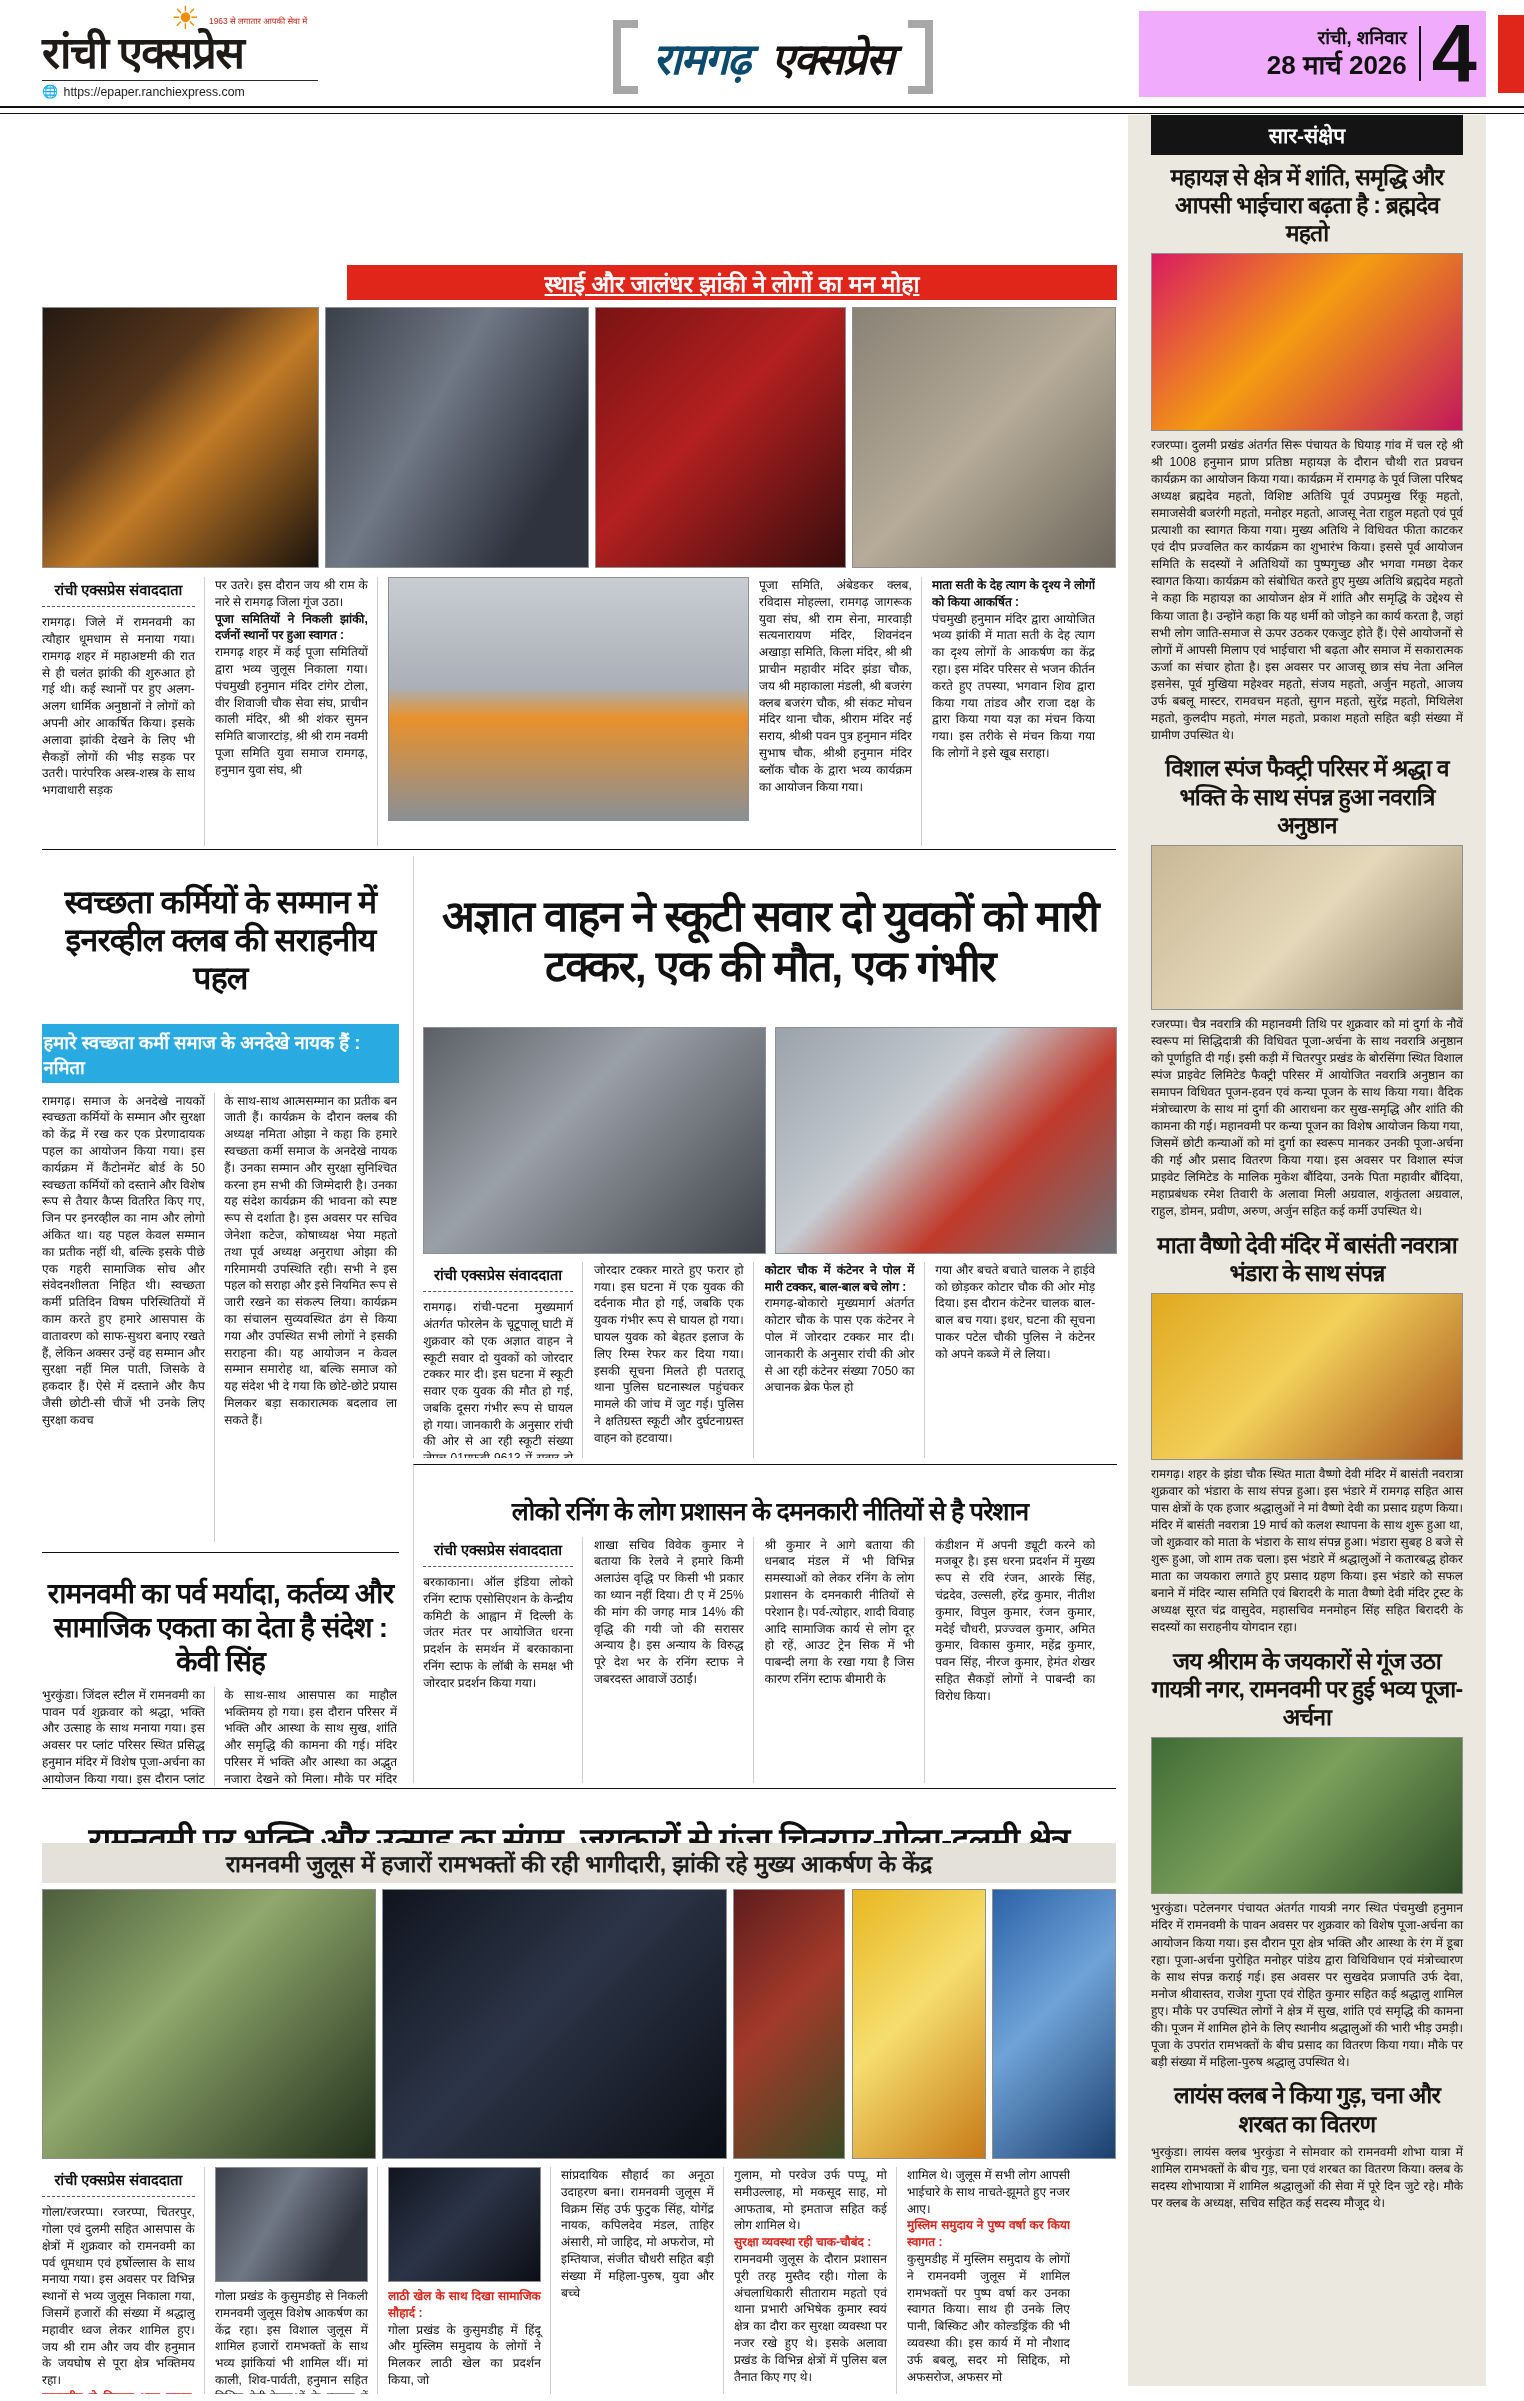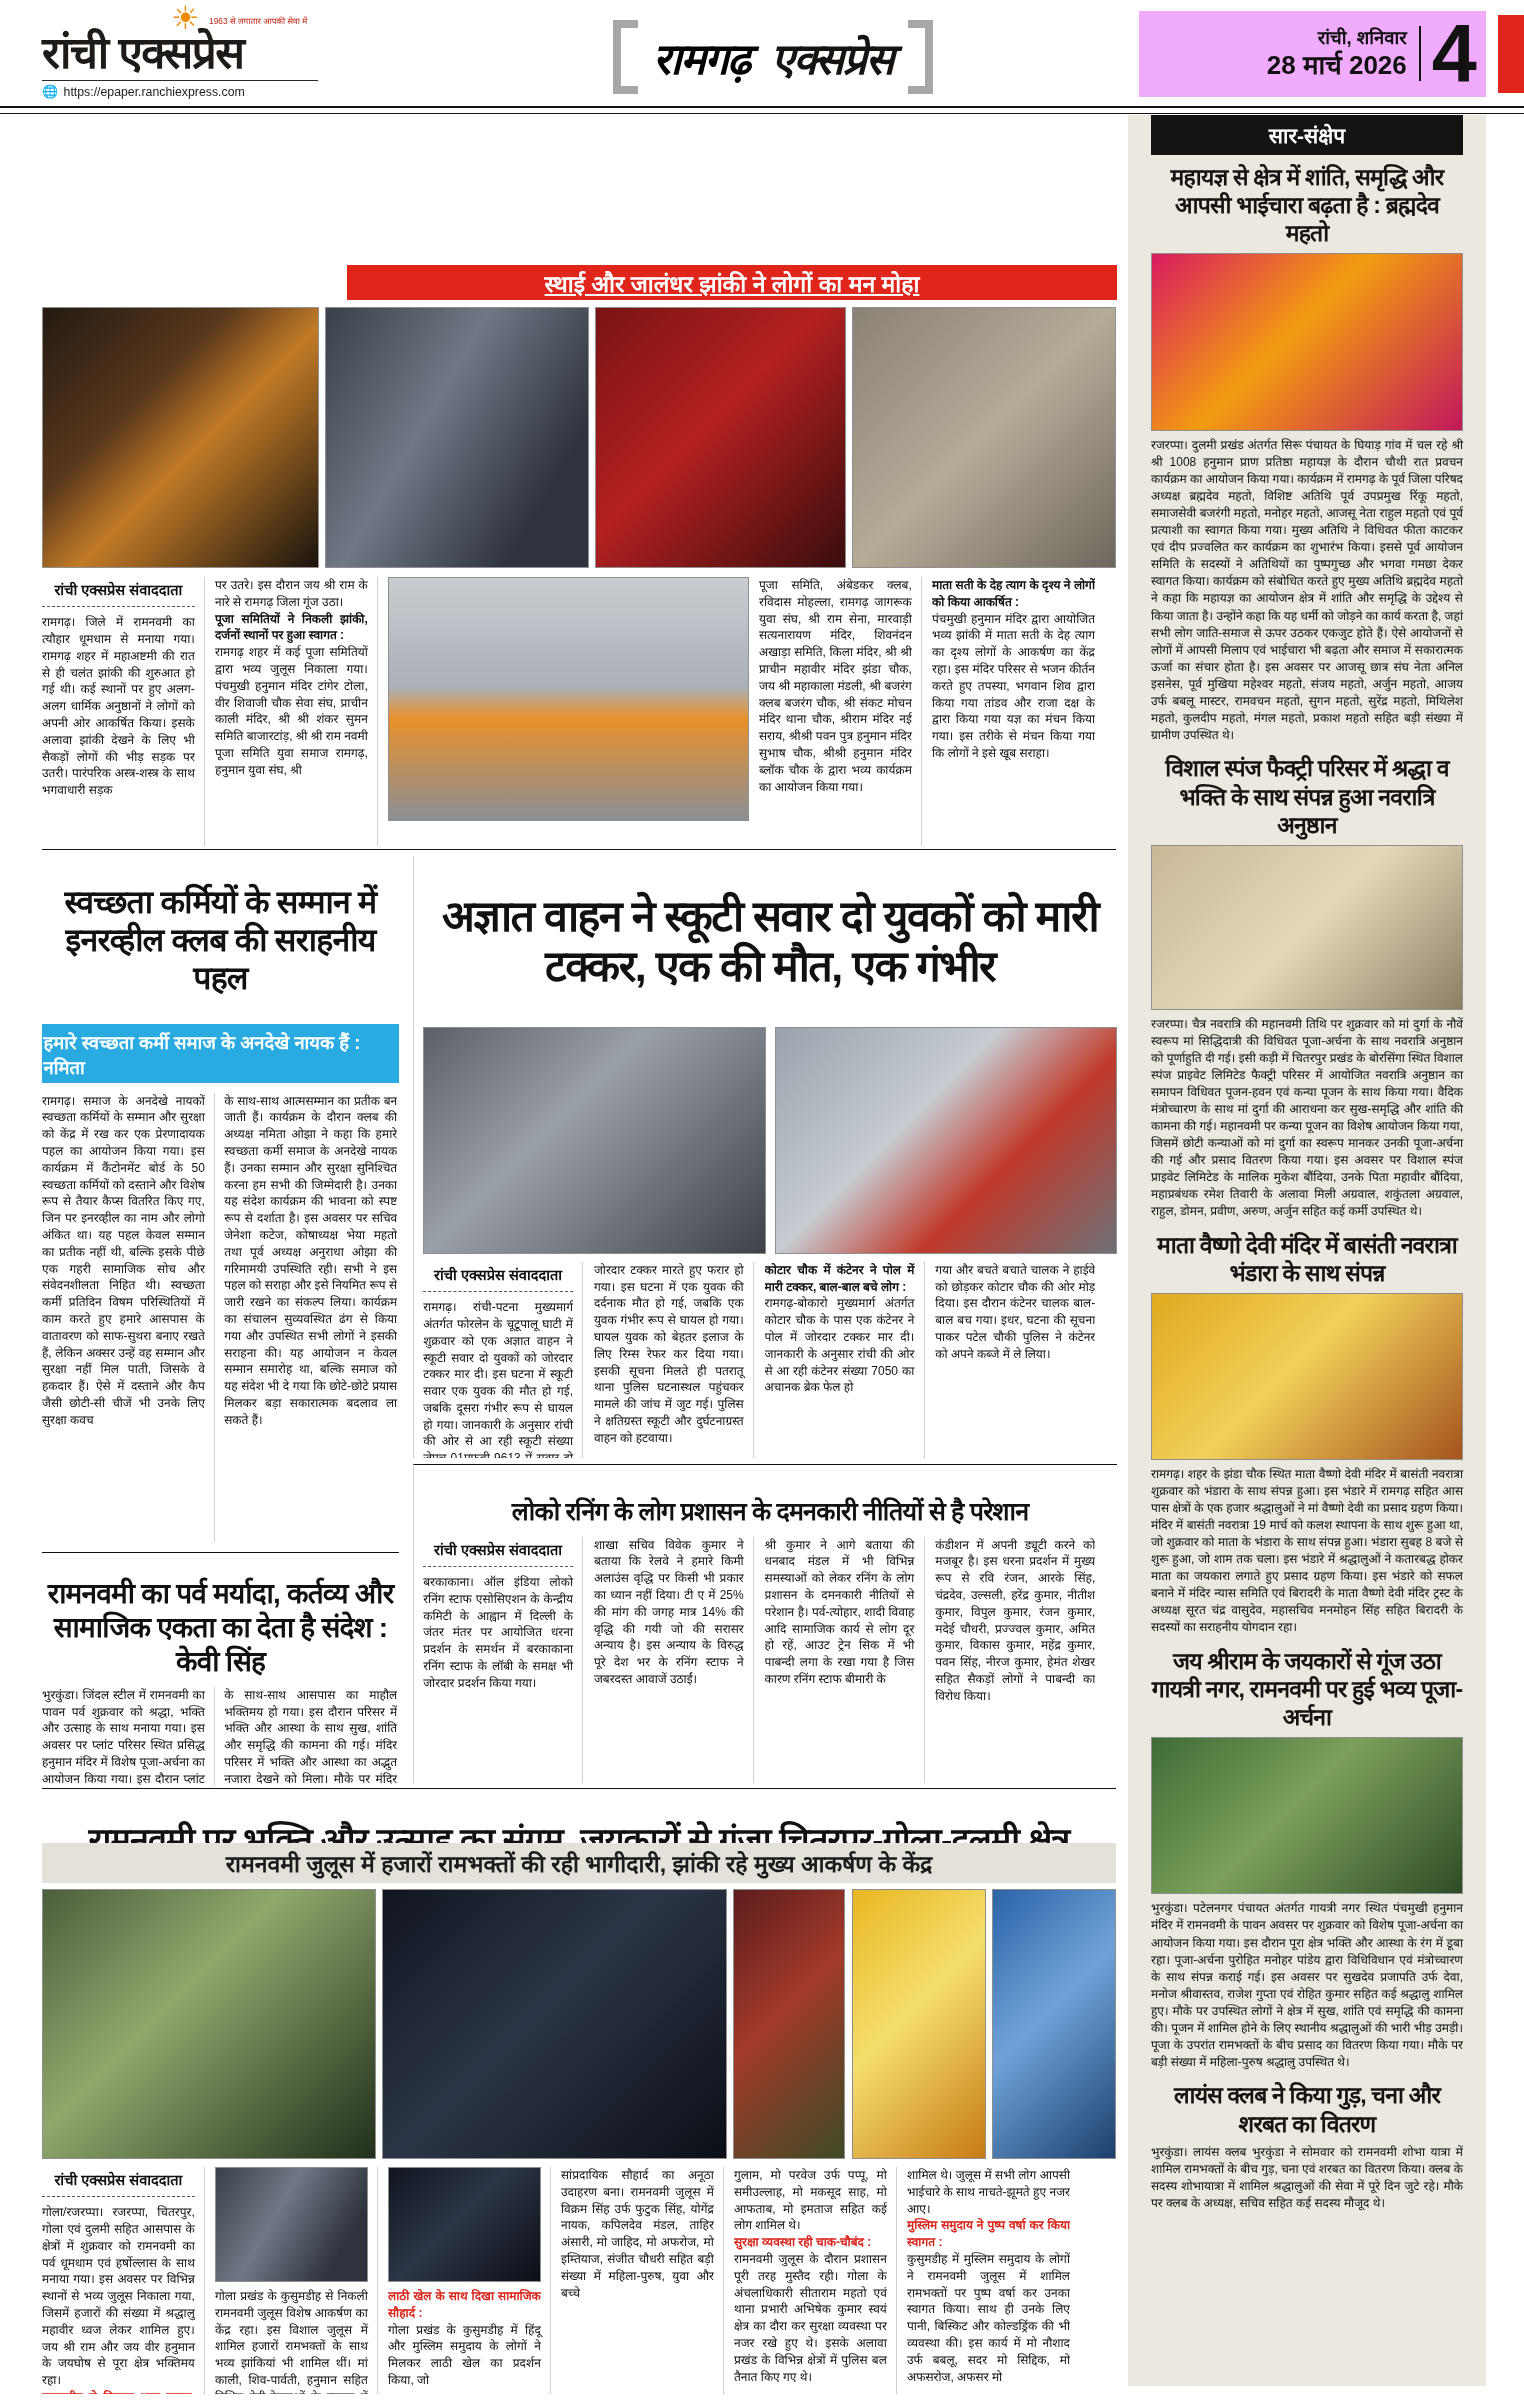--- a/index.html
+++ b/index.html
@@ -12,21 +12,21 @@
   .logo-title{font-size:44px;font-weight:900;letter-spacing:-1.5px;line-height:1;margin-top:23px;color:#1d1a17;}
   .sun-icon{position:absolute;left:129px;top:-6.1px;font-size:32px;color:#f08c00;line-height:1;}
   .logo-tagline{position:absolute;left:167px;top:7.7px;font-size:8.4px;color:#c22718;white-space:nowrap;}
   .url-row{display:flex;align-items:center;gap:5.4px;border-top:1.5px solid #2a2a2a;margin-top:5.4px;padding-top:3.1px;font-size:12.3px;color:#222;}
   .globe-icon{font-size:13px;}
   .mast-center{left:474px;top:20px;width:598px;display:flex;align-items:center;justify-content:center;gap:15.3px;}
   .brk{width:17px;height:58px;border:8.4px solid #a7a7a7;}
   .brk-l{border-right:none;}
   .brk-r{border-left:none;}
   .mast-words{font-size:43px;font-weight:900;font-style:italic;letter-spacing:-1.5px;white-space:nowrap;}
-  .mast-w1{color:#000000;}
+  .mast-w1{color:#0c4a6e;}
   .mast-w2{color:#161311;margin-left:10.7px;}
   .date-box{left:1139px;top:10.7px;width:347px;height:86px;background:#f0abfc;display:flex;align-items:center;justify-content:flex-end;}
   .date-lines{text-align:right;padding-right:12.3px;border-right:2.3px solid #111;line-height:1.25;}
   .date-city{font-size:18.4px;font-weight:700;}
   .date-date{font-size:26px;font-weight:700;}
   .pg-num{font-size:81px;font-weight:900;line-height:0.95;padding:0 9.2px 0 10.7px;color:#121212;}
   .red-strip{left:1498px;top:15.3px;width:27px;height:78px;background:#e0251b;}
   .head-rule{left:0;top:106px;width:1524px;height:5.4px;border-top:2.3px solid #111;border-bottom:0.8px solid #111;}
 
   

